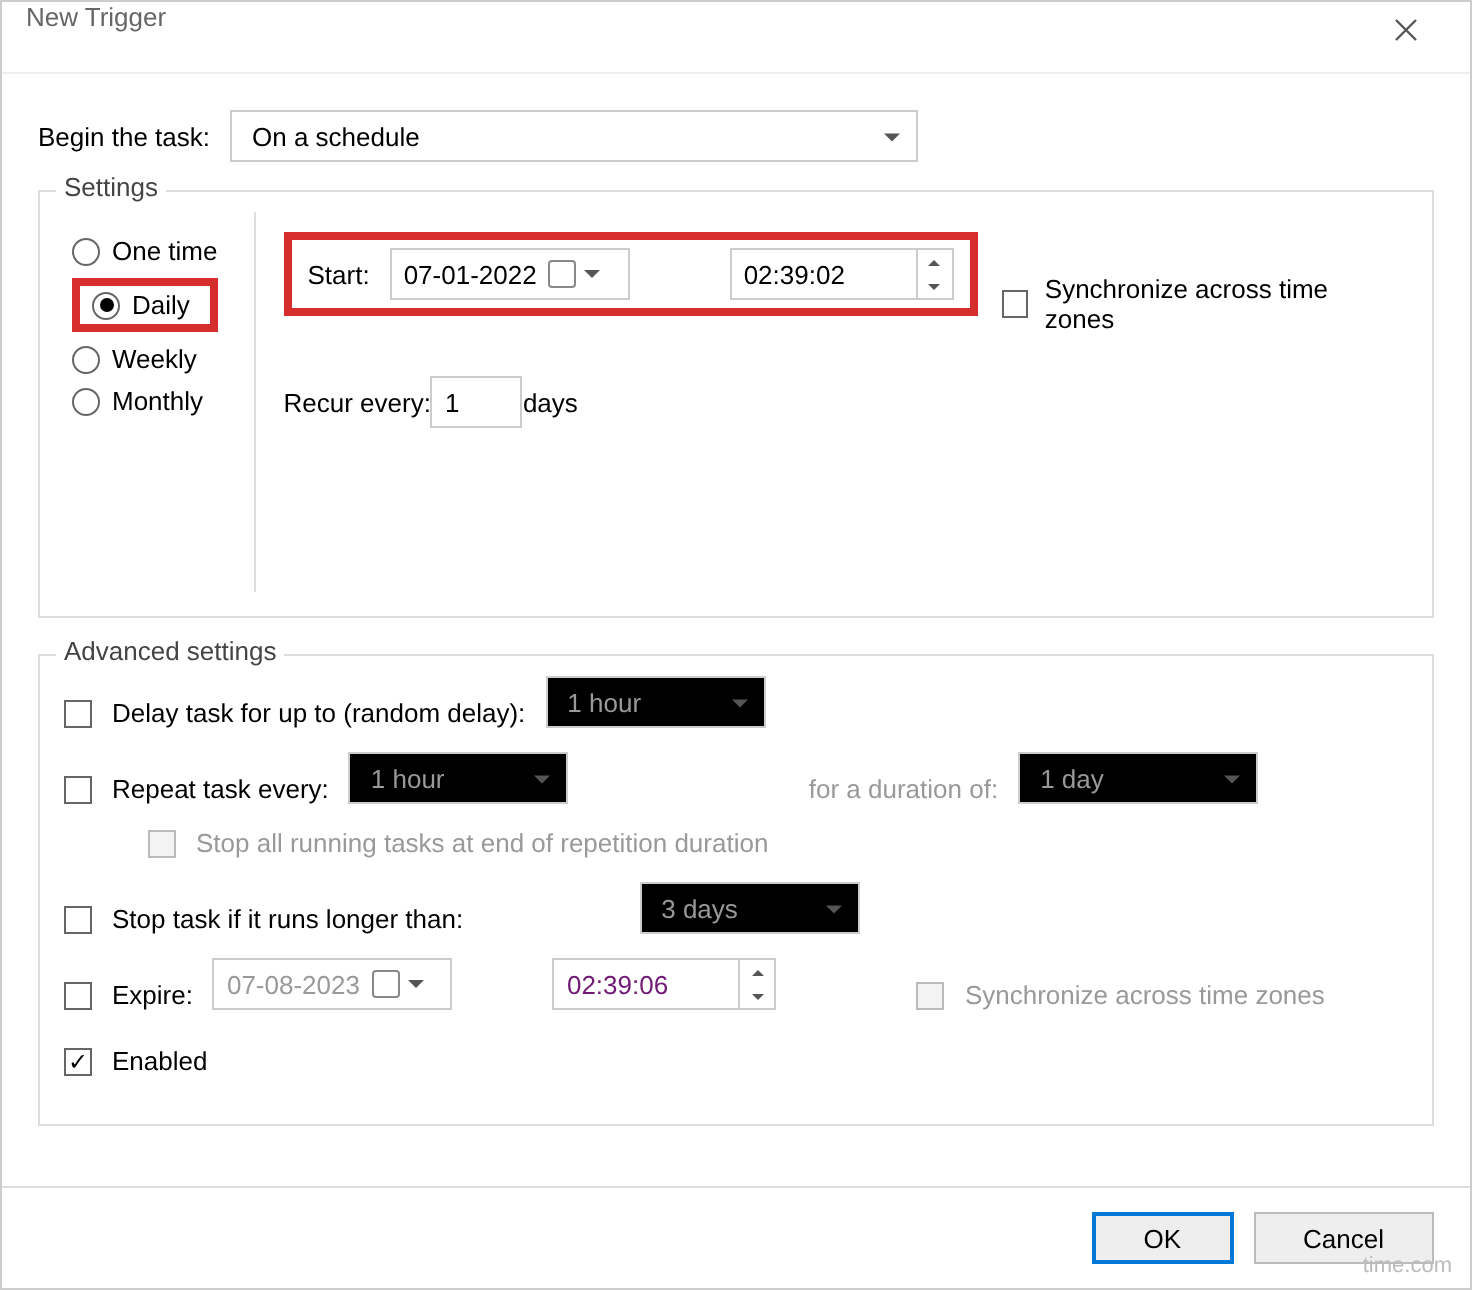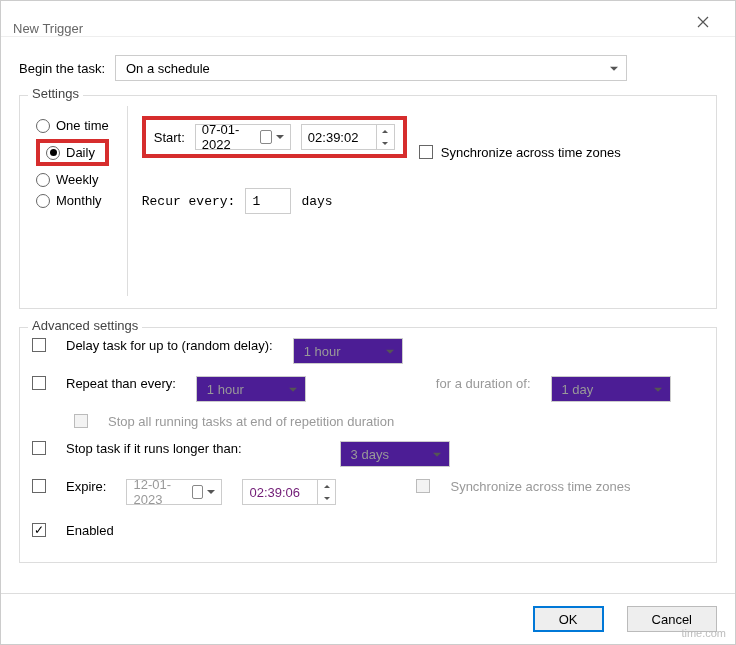--- a/index.html
+++ b/index.html
@@ -16,21 +16,21 @@
   }
   .window {
     width: 736px;
     height: 645px;
     border: 1px solid #ccc;
     display: flex;
     flex-direction: column;
   }
   .titlebar {
     display: flex;
-    align-items: flex-end;
+    align-items: flex-start;
     justify-content: space-between;
     height: 36px;
     padding: 0 12px;
     border-bottom: 1px solid #eee;
   }
   .titlebar .title { color: #666; font-size: 13px; }
   .close-btn {
     width: 40px; height: 28px;
     display: flex; align-items: center; justify-content: center;
     color: #555;
@@ -42,30 +42,30 @@
   .dropdown {
     border: 1px solid #ccc;
     height: 26px;
     padding: 0 24px 0 10px;
     display: flex;
     align-items: center;
     position: relative;
     background: #fff;
     min-width: 60px;
   }
-  .dropdown.wide { width: 512px; }
+  .dropdown.wide { width: 344px; }
   .dropdown::after {
     content: "";
     position: absolute; right: 8px; top: 50%;
     transform: translateY(-30%);
     border-left: 4px solid transparent;
     border-right: 4px solid transparent;
     border-top: 4px solid #555;
   }
-  .dropdown.disabled { color: #999; background: #4c1d95; }
+  .dropdown.disabled { color: #999; background: #000000; }
   .group {
     border: 1px solid #ddd;
     padding: 10px 12px 12px 12px;
     margin-bottom: 18px;
     position: relative;
   }
   .group-title {
     position: absolute;
     top: -10px; left: 8px;
     background: #fff;
@@ -110,34 +110,34 @@
     width: fit-content;
     margin-bottom: 30px;
   }
   .datebox, .timebox, .numbox {
     border: 1px solid #ccc;
     height: 26px;
     display: flex; align-items: center;
     padding: 0 6px;
     background: #fff;
   }
-  .datebox { width: 96px; position: relative; }
+  .datebox { width: 120px; position: relative; }
   .datebox .cal-icon {
     width: 14px; height: 14px; border: 1px solid #888; border-radius: 2px;
     margin-left: 6px;
     display: inline-block;
   }
   .datebox::after {
     content: "";
     margin-left: 4px;
     border-left: 4px solid transparent;
     border-right: 4px solid transparent;
     border-top: 4px solid #555;
   }
-  .timebox { width: 94px; position: relative; padding-right: 20px; }
+  .timebox { width: 112px; position: relative; padding-right: 20px; margin-left: 40px; }
   .spinner {
     position: absolute; right: 0; top: 0; bottom: 0; width: 18px;
     display: flex; flex-direction: column;
     border-left: 1px solid #ccc;
   }
   .spinner div {
     flex: 1; display: flex; align-items: center; justify-content: center;
   }
   .spinner div::before {
     content: ""; border-left: 3px solid transparent; border-right: 3px solid transparent;
@@ -147,29 +147,29 @@
   .numbox { width: 46px; }
   .sync-row { display: flex; align-items: center; gap: 8px; margin-left: 12px; }
   .checkbox {
     width: 14px; height: 14px; border: 1px solid #666;
     display: inline-flex; align-items: center; justify-content: center;
     background: #fff;
   }
   .checkbox.checked::after { content: "✓"; font-size: 12px; line-height: 1; }
   .checkbox.disabled { border-color: #bbb; background: #f3f3f3; }
   .adv-row {
-    display: flex; align-items: flex-start; gap: 20px; margin-bottom: 12px;
+    display: flex; align-items: flex-end; gap: 10px; margin-bottom: 12px;
   }
   .adv-row .checkbox { flex-shrink: 0; }
   .indented { margin-left: 42px; color: #999; }
   .disabled-text { color: #999; }
   .footer {
     border-top: 1px solid #ddd;
     padding: 12px 18px;
-    display: flex; justify-content: flex-end; gap: 23px;
+    display: flex; justify-content: flex-end; gap: 10px;
   }
   .btn {
     height: 26px; padding: 0 24px; border: 1px solid #bbb;
     background: #eee;
     display: flex; align-items: center; justify-content: center;
     cursor: pointer;
   }
   .btn.primary { border: 2px solid #0078d7; background: #eee; }
   .watermark {
     position: absolute; bottom: 6px; right: 10px;
@@ -237,21 +237,21 @@
                     <div class="up"></div>
                     <div class="down"></div>
                   </div>
               </div>
             </div>
             <div class="sync-row">
               <span class="checkbox"></span>
               <span>Synchronize across time zones</span>
             </div>
           </div>
-          <div class="row" style="gap:10px;font-family:Liberation Mono, monospace;">
+          <div class="row" style="">
             <span>Recur every:</span>
             <div class="numbox">
               <span>1</span>
             </div>
             <span>days</span>
           </div>
         </div>
       </div>
     </div>
 
@@ -261,21 +261,21 @@
       <div class="adv-row">
         <span class="checkbox"></span>
         <span>Delay task for up to (random delay):</span>
         <div class="dropdown disabled" style="width:110px">
           <span>1 hour</span>
         </div>
       </div>
 
       <div class="adv-row">
         <span class="checkbox"></span>
-        <span>Repeat than every:</span>
+        <span>Repeat task every:</span>
         <div class="dropdown disabled" style="width:110px">
           <span>1 hour</span>
         </div>
         <span class="disabled-text" style="margin-left:110px">for a duration of:</span>
         <div class="dropdown disabled" style="width:120px">
           <span>1 day</span>
         </div>
       </div>
 
       <div class="adv-row indented">
@@ -288,21 +288,21 @@
         <span>Stop task if it runs longer than:</span>
         <div class="dropdown disabled" style="width:110px; margin-left:78px">
           <span>3 days</span>
         </div>
       </div>
 
       <div class="adv-row">
         <span class="checkbox"></span>
         <span>Expire:</span>
         <div class="datebox disabled-text" style="color:#999">
-          <span>12-01-2023</span>
+          <span>07-08-2023</span>
           <span class="cal-icon"></span>
         </div>
         <div class="timebox disabled-text" style="color:#701a75">
           <span>02:39:06</span>
           <div class="spinner">
               <div class="up"></div>
               <div class="down"></div>
             </div>
         </div>
         <span class="checkbox disabled" style="margin-left:60px"></span>

